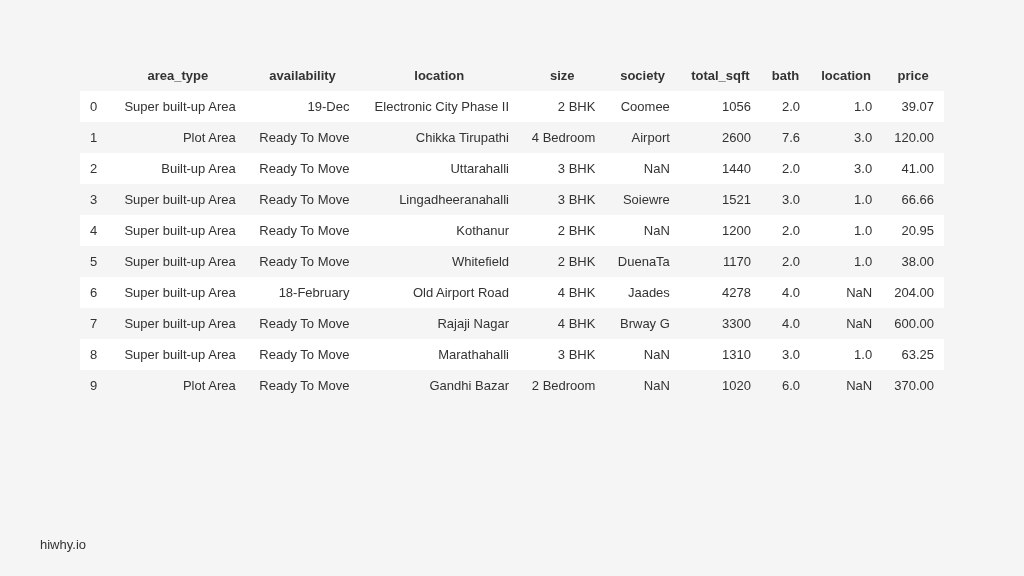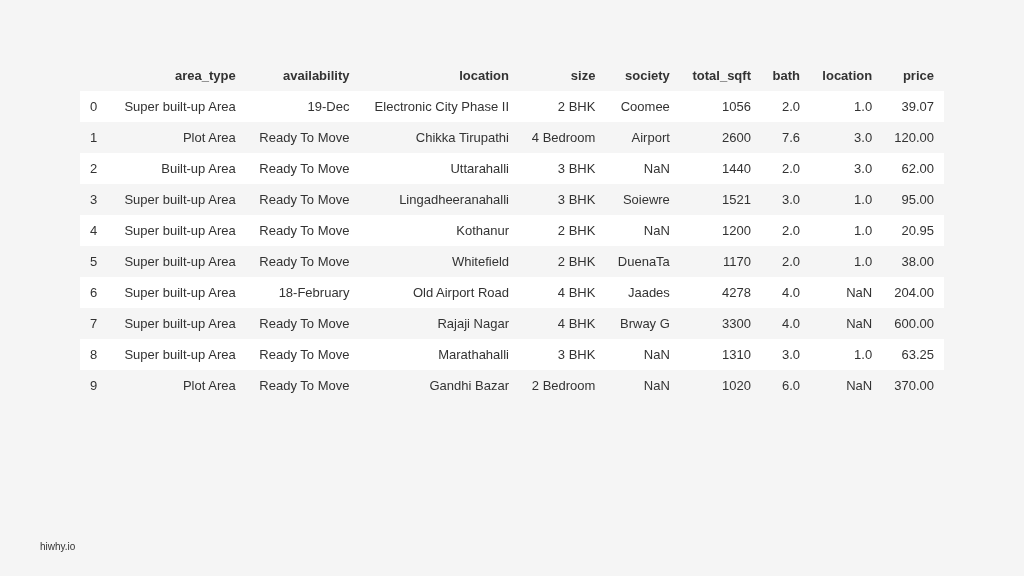--- a/index.html
+++ b/index.html
@@ -26,21 +26,21 @@
     table {
       width: 100%;
       border-collapse: collapse;
       background: #f5f5f5;
     }
 
     thead tr th {
       font-weight: 600;
       color: #333;
       padding: 8px 10px;
-      text-align: right;
+      text-align: center;
       font-size: 13px;
       border-bottom: none;
     }
 
     thead tr th:first-child {
       text-align: left;
       width: 30px;
     }
 
     tbody tr {
@@ -60,21 +60,21 @@
 
     tbody tr td:first-child {
       text-align: left;
       font-weight: 500;
     }
 
     .footer-brand {
       position: absolute;
       bottom: 24px;
       left: 40px;
-      font-size: 10px;
+      font-size: 13px;
       font-weight: 500;
       color: #333;
     }
   </style>
 </head>
 <body>
 
 <div class="container">
   <table>
     <thead>
@@ -119,33 +119,33 @@
         <tr>
           <td>2</td>
           <td>Built-up Area</td>
           <td>Ready To Move</td>
           <td>Uttarahalli</td>
           <td>3 BHK</td>
           <td>NaN</td>
           <td>1440</td>
           <td>2.0</td>
           <td>3.0</td>
-          <td>62.00</td>
+          <td>41.00</td>
         </tr>
         <tr>
           <td>3</td>
           <td>Super built-up Area</td>
           <td>Ready To Move</td>
           <td>Lingadheeranahalli</td>
           <td>3 BHK</td>
           <td>Soiewre</td>
           <td>1521</td>
           <td>3.0</td>
           <td>1.0</td>
-          <td>95.00</td>
+          <td>66.66</td>
         </tr>
         <tr>
           <td>4</td>
           <td>Super built-up Area</td>
           <td>Ready To Move</td>
           <td>Kothanur</td>
           <td>2 BHK</td>
           <td>NaN</td>
           <td>1200</td>
           <td>2.0</td>

